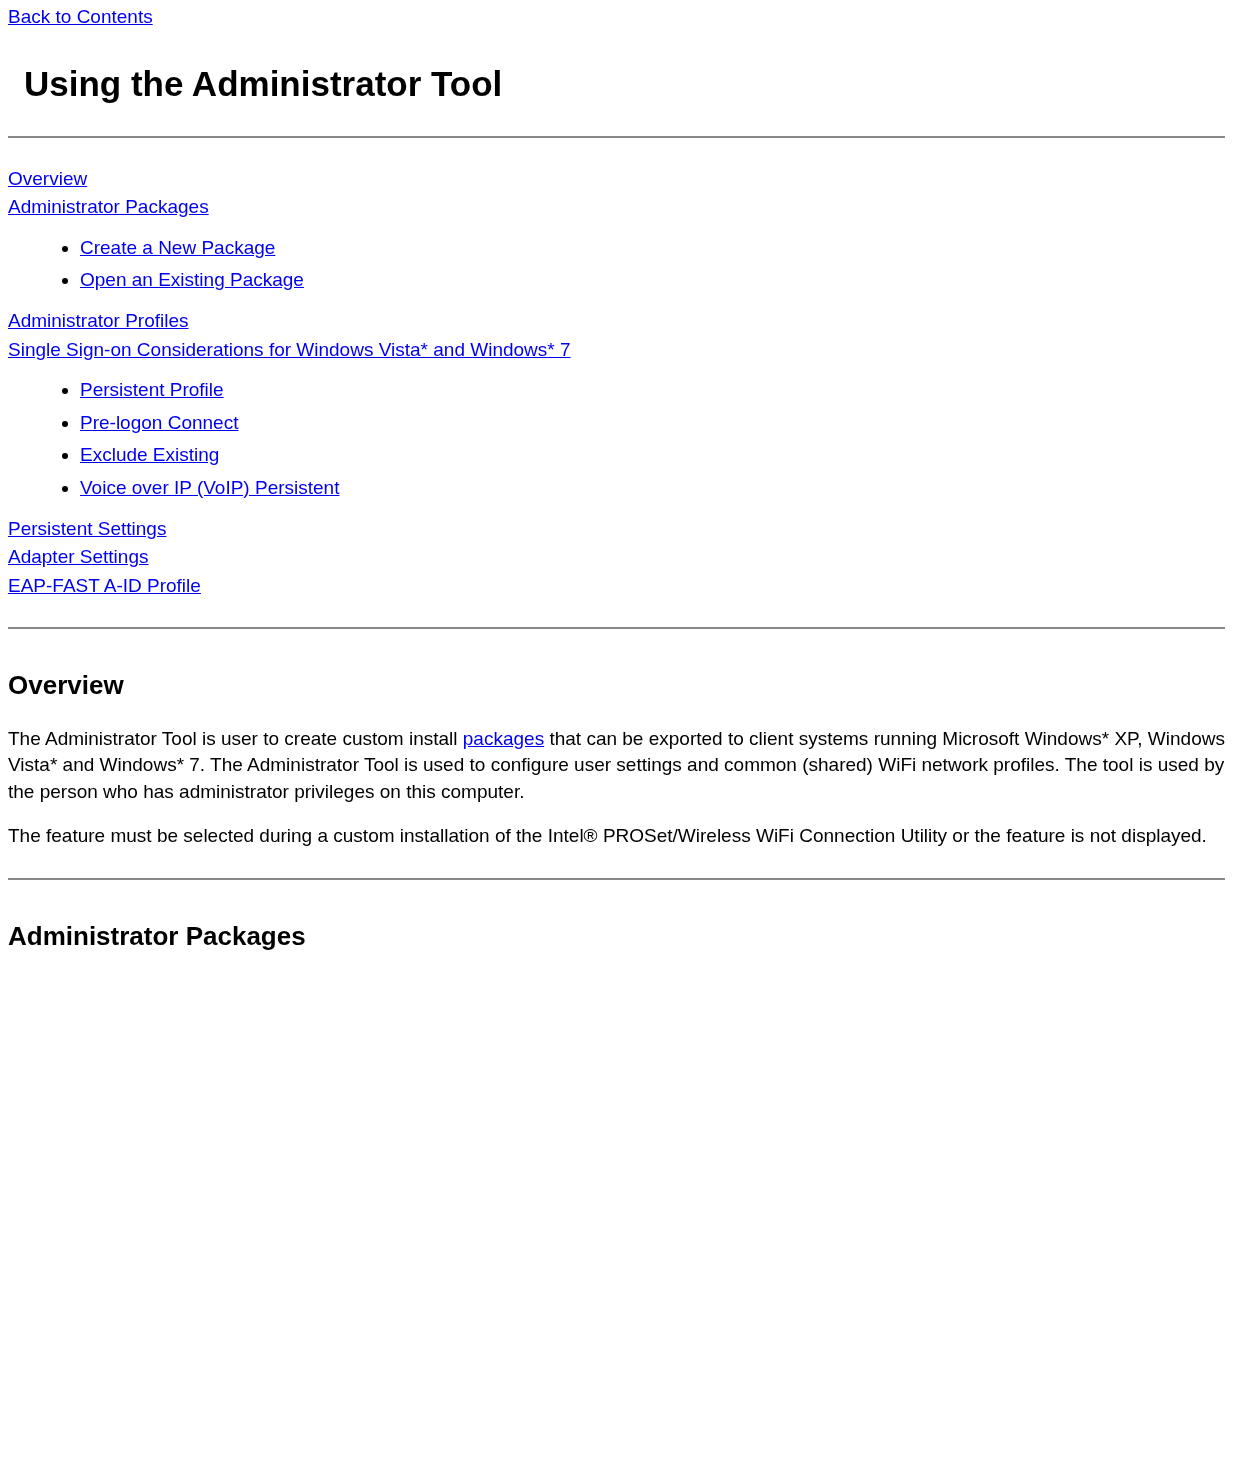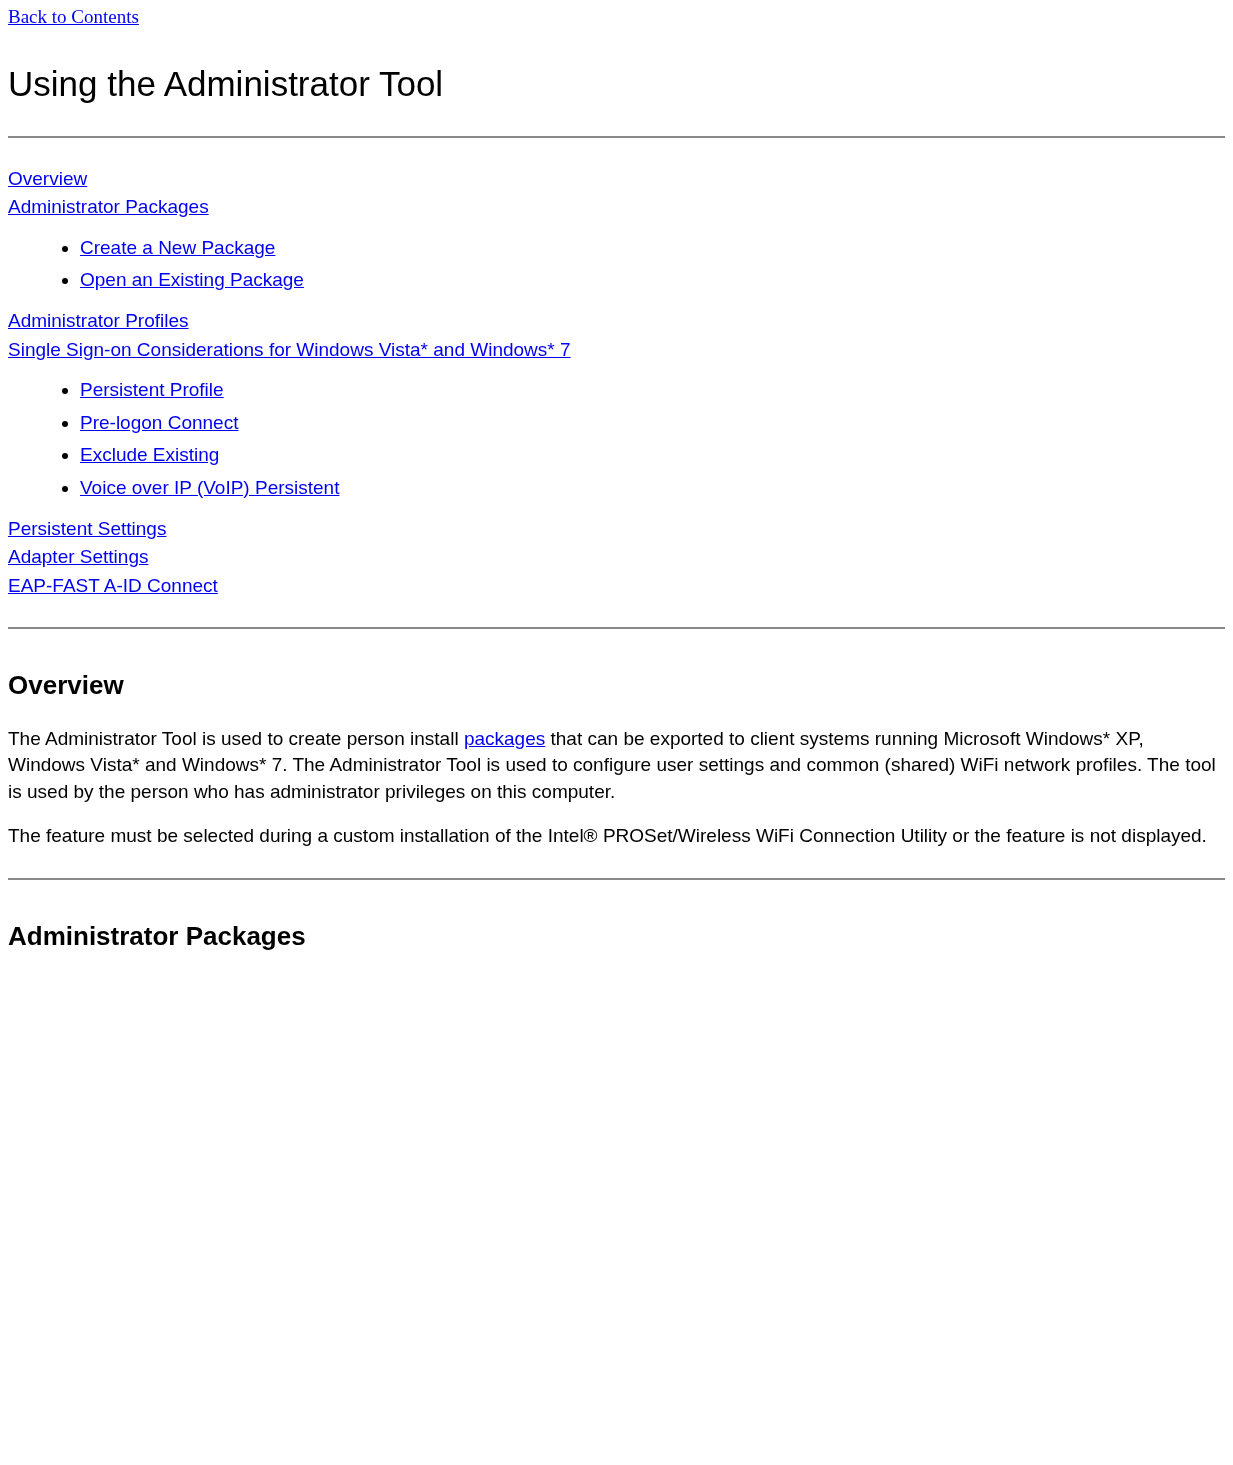--- a/index.html
+++ b/index.html
@@ -10,22 +10,22 @@
       padding: 4px 8px;
       color: #000;
       max-width: 1233px;
     }
     a {
       color: #0000EE;
       text-decoration: underline;
     }
     h1 {
       font-size: 35px;
-      font-weight: normal;
-      margin: 28px 0 18px 0;
+      font-weight: bold;
+      margin: 28px 0 18px 16px;
       color: #000;
     }
     h2 {
       font-size: 26px;
       font-weight: bold;
       margin: 38px 0 22px 0;
       color: #000;
     }
     hr {
       border: none;
@@ -41,21 +41,20 @@
       margin: 6px 0;
       font-size: 19px;
     }
     p {
       margin: 18px 0;
       font-size: 19px;
     }
     .top-link {
       display: inline-block;
       margin: 0;
-      font-family: Liberation Serif, serif;
     }
     .toc-block {
       margin: 14px 0;
     }
     .toc-block a {
       display: inline;
     }
     .toc-line {
       margin: 2px 0;
     }
@@ -89,29 +88,29 @@
 <ul>
   <li><a href="#">Persistent Profile </a></li>
   <li><a href="#">Pre-logon Connect</a></li>
   <li><a href="#">Exclude Existing</a></li>
   <li><a href="#">Voice over IP (VoIP) Persistent</a></li>
 </ul>
 
 <div class="toc-block">
   <div class="toc-line"><a href="#">Persistent Settings</a></div>
   <div class="toc-line"><a href="#">Adapter Settings</a></div>
-  <div class="toc-line"><a href="#">EAP-FAST A-ID Connect</a></div>
+  <div class="toc-line"><a href="#">EAP-FAST A-ID Profile</a></div>
 </div>
 
 <hr>
 
 <h2>Overview</h2>
 
 <p>
-  <span>The Administrator Tool is used to create person install </span><a href="#">packages</a><span> that can be exported to client systems running Microsoft Windows* XP, Windows Vista* and Windows* 7. The Administrator Tool is used to configure user settings and common (shared) WiFi network profiles. The tool is used by the person who has administrator privileges on this computer.</span>
+  <span>The Administrator Tool is user to create custom install </span><a href="#">packages</a><span> that can be exported to client systems running Microsoft Windows* XP, Windows Vista* and Windows* 7. The Administrator Tool is used to configure user settings and common (shared) WiFi network profiles. The tool is used by the person who has administrator privileges on this computer.</span>
 </p>
 
 <p>The feature must be selected during a custom installation of the Intel® PROSet/Wireless WiFi Connection Utility or the feature is not displayed.</p>
 
 <hr>
 
 <h2>Administrator Packages</h2>
 
 
 

